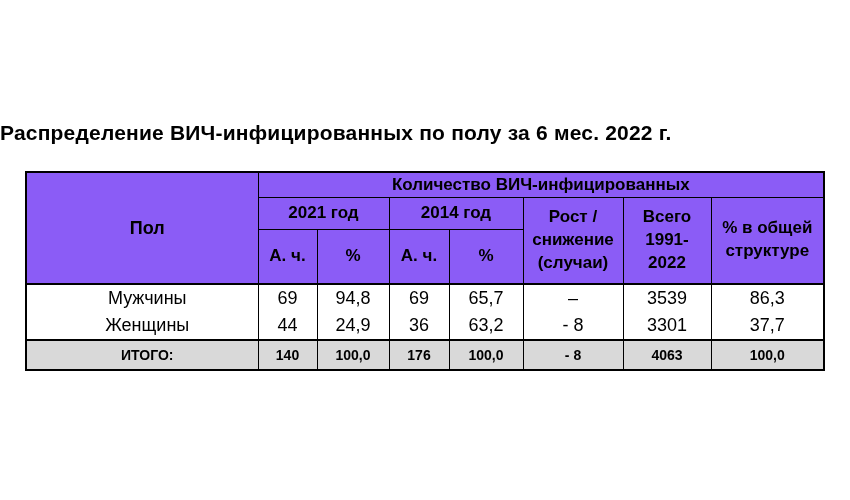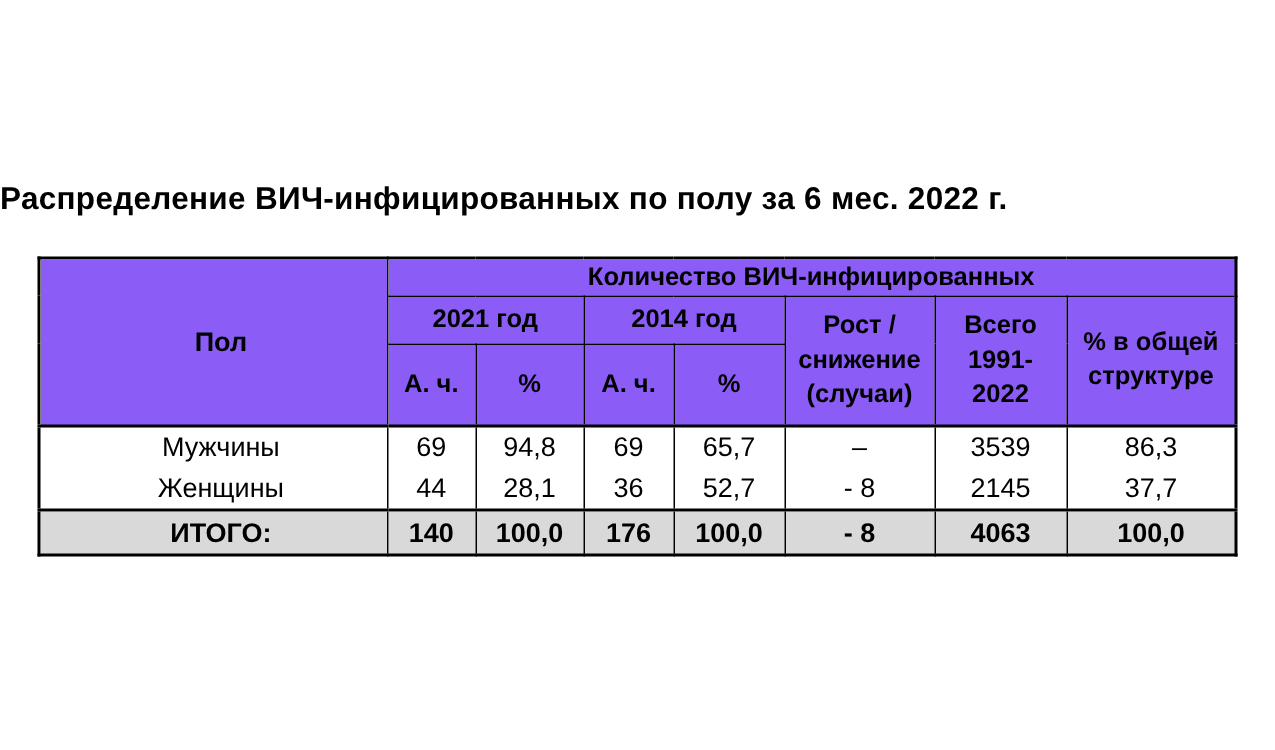--- a/index.html
+++ b/index.html
@@ -44,21 +44,21 @@
   td.cell-left { text-align: center; padding-left: 10px; }
   td.prewrap { white-space: pre-line; line-height: 1.35; }
   tr.r1 { height: 25px; }
   tr.r2 { height: 32px; }
   tr.r3 { height: 55px; }
   tr.drow { height: 28px; }
   tr.drow td { font-size: 18px; font-weight: normal; background: #ffffff; }
   tr.drow-first td { border-bottom-width: 0; border-top: 2px solid #000000; }
   tr.drow-last td { border-top-width: 0; }
   tr.trow { height: 30px; }
-  tr.trow td { font-size: 18px; font-weight: bold; background: #d9d9d9; border-top: 2px solid #000000; }
+  tr.trow td { font-size: 14px; font-weight: bold; background: #d9d9d9; border-top: 2px solid #000000; }
   td.cell-pol { font-size: 18px; }
 </style>
 </head>
 <body>
 
 <div class="title">Распределение ВИЧ-инфицированных по полу за 6 мес. 2022 г.</div>
 
 <div class="table-wrap">
   <table>
     <colgroup>
@@ -100,25 +100,25 @@
       <td>94,8</td>
       <td>69</td>
       <td>65,7</td>
       <td>–</td>
       <td>3539</td>
       <td>86,3</td>
     </tr>
     <tr class="drow drow-last">
       <td class="cell-left">Женщины</td>
       <td>44</td>
-      <td>28,1</td>
+      <td>24,9</td>
       <td>36</td>
-      <td>52,7</td>
+      <td>63,2</td>
       <td>- 8</td>
-      <td>2145</td>
+      <td>3301</td>
       <td>37,7</td>
     </tr>
     <tr class="trow">
       <td class="cell-left">ИТОГО:</td>
       <td>140</td>
       <td>100,0</td>
       <td>176</td>
       <td>100,0</td>
       <td>- 8</td>
       <td>4063</td>

